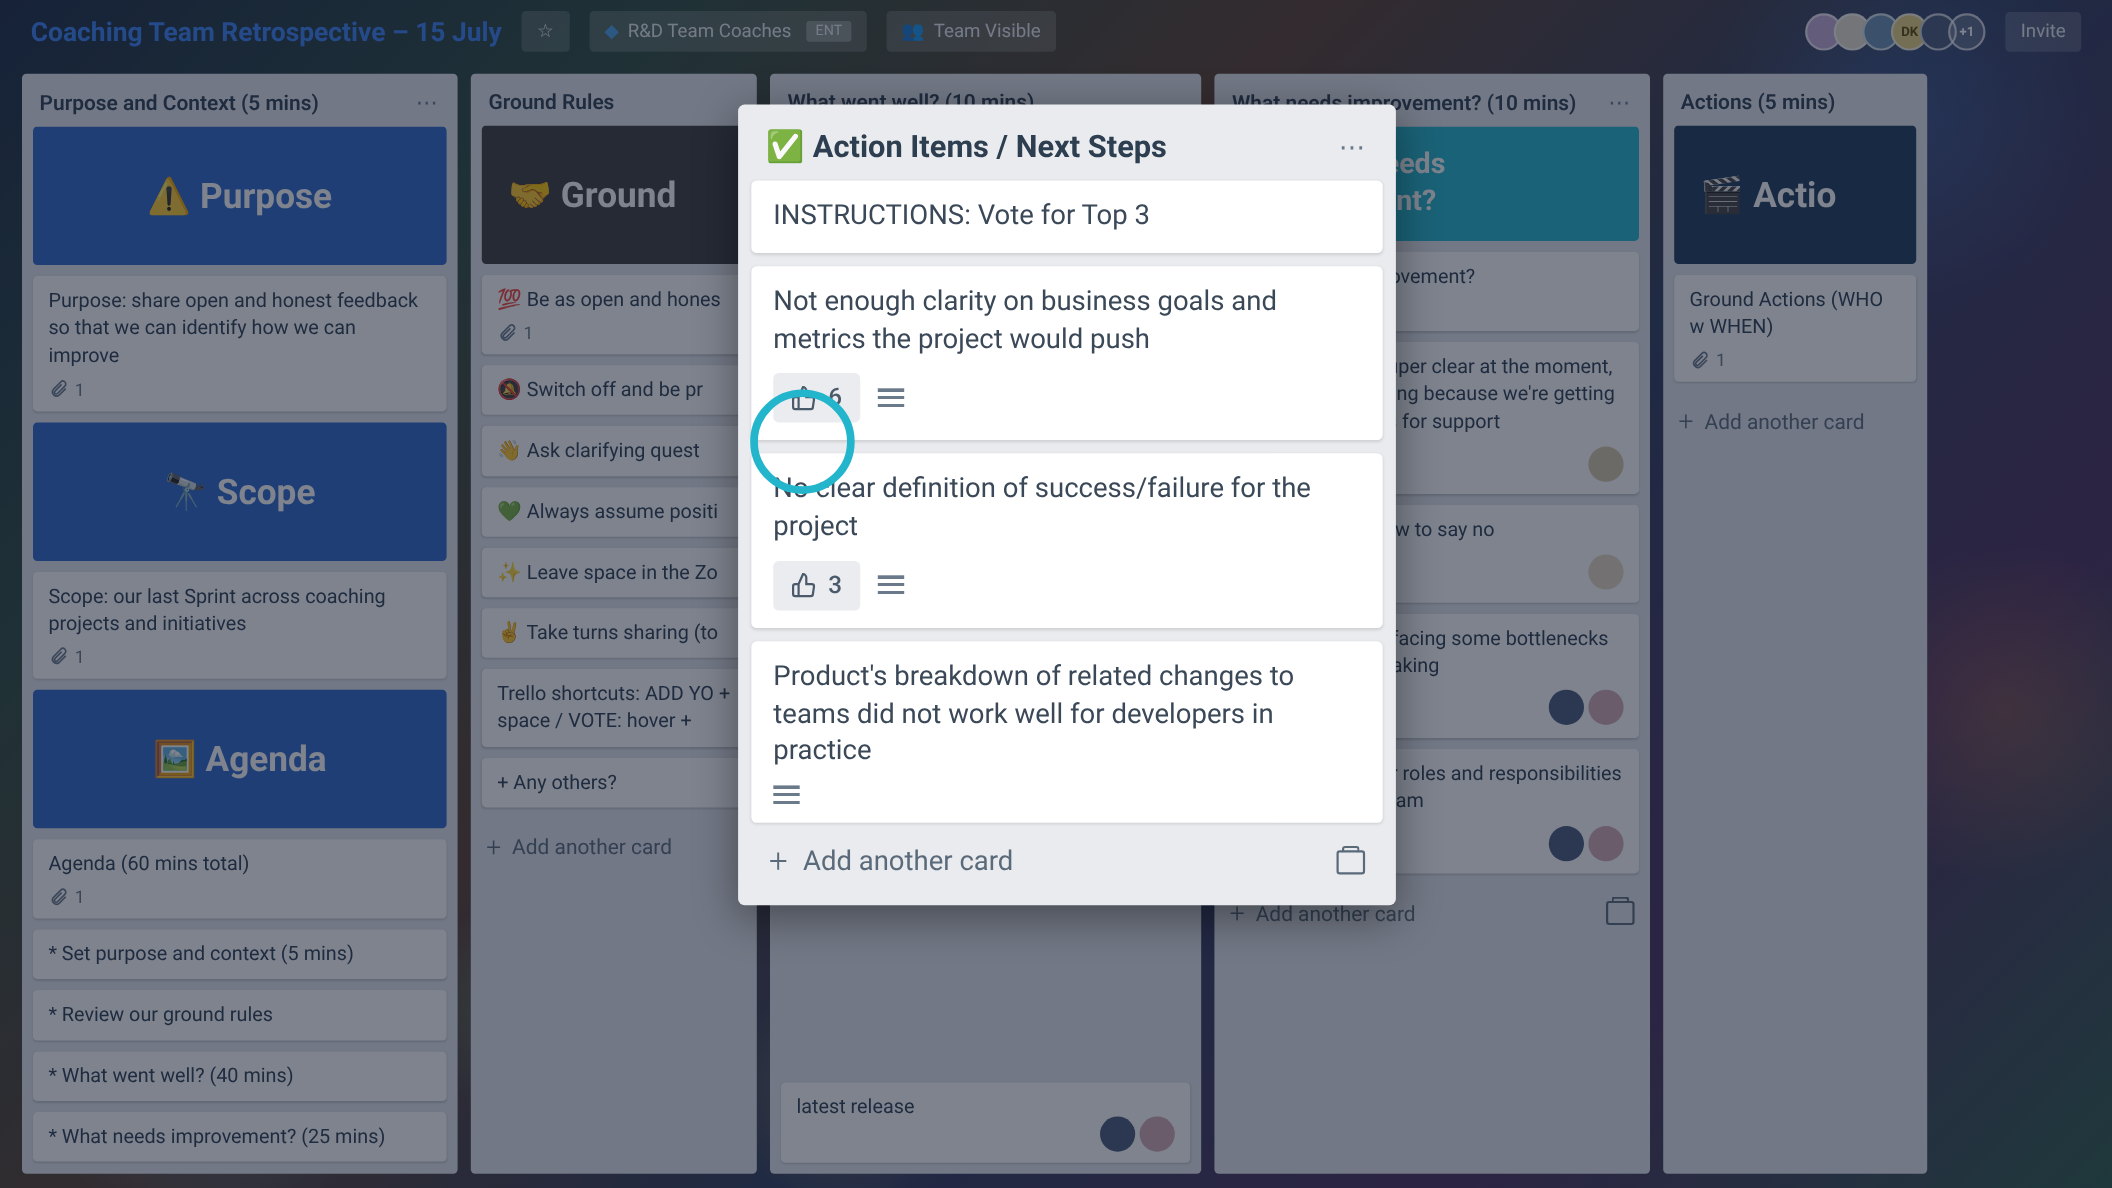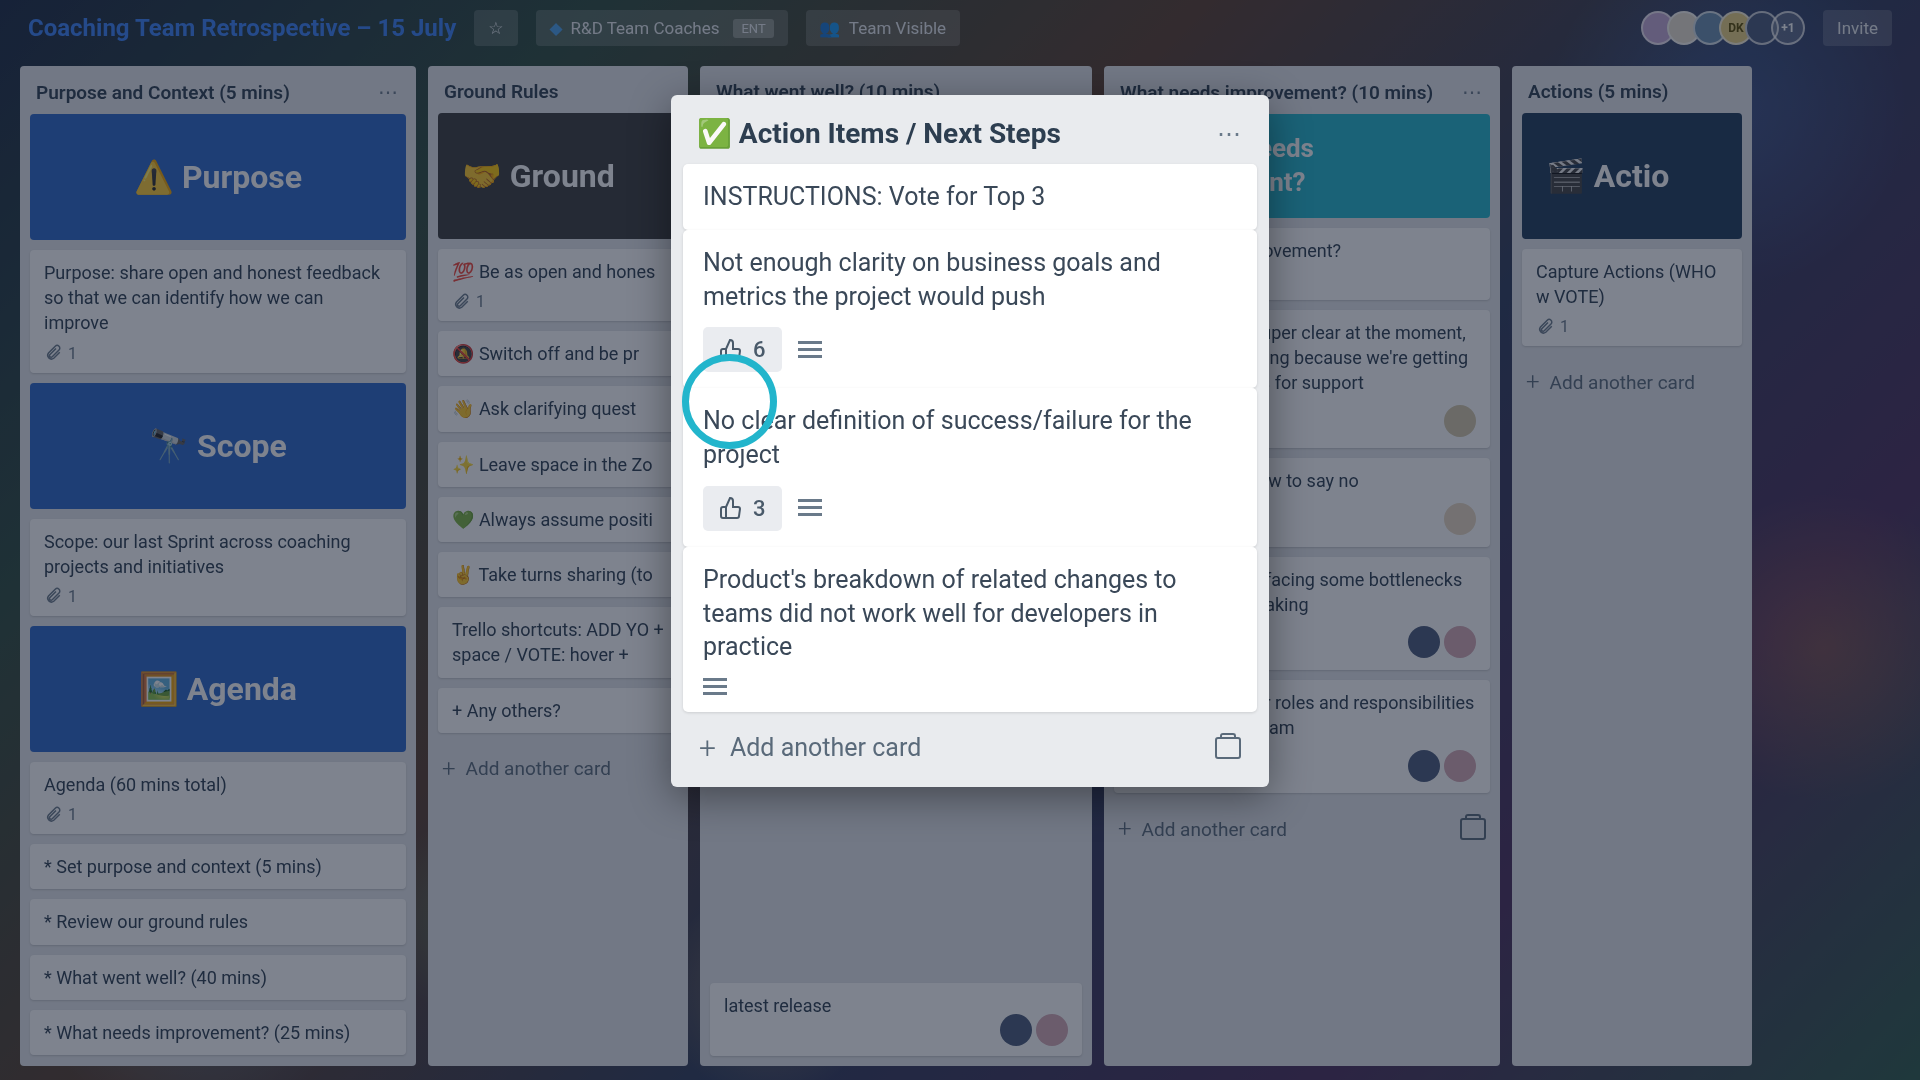--- a/index.html
+++ b/index.html
@@ -28,21 +28,21 @@
 .hc-blue { background: #2a66c8; } .hc-teal { background: #22b5cc; } .hc-dark { background: #3a3a3a; } .hc-dkblue { background: #1e3a5a; }
 .add-card { padding: 12px 14px; color: #5a6a7a; font-size: 19px; display: flex; align-items: center; gap: 10px; cursor: pointer; }
 .vote-badge { background: #eaecf0; border-radius: 4px; padding: 6px 12px; display: inline-flex; align-items: center; gap: 8px; font-size: 19px; color: #4a5a6a; }
 .card-avatars { display: flex; justify-content: flex-end; gap: 4px; margin-top: -4px; }
 .sm-av { width: 32px; height: 32px; border-radius: 50%; }
 
 
 .popup { position: absolute; left: 671px; top: 95px; width: 598px; background: #e9ebee; border-radius: 6px; z-index: 100; box-shadow: 0 10px 40px rgba(0,0,0,0.4); padding: 12px; }
 .popup-header { display: flex; justify-content: space-between; align-items: center; padding: 10px 14px 14px; }
 .popup-title { font-size: 28px; font-weight: 700; color: #2d3e50; }
-.popup-cards { display: flex; flex-direction: column; }
+.popup-cards { display: flex; flex-direction: column; gap: 12px; }
 .pcard { background: #fff; border-radius: 5px; padding: 16px 20px; box-shadow: 0 1px 3px rgba(0,0,0,0.12); cursor: pointer; }
 .pcard-text { font-size: 25px; color: #3a4858; line-height: 1.35; }
 .pcard-meta { display: flex; align-items: center; gap: 16px; margin-top: 14px; }
 .pvote { background: #eaecf0; border-radius: 5px; padding: 10px 16px; display: inline-flex; align-items: center; gap: 10px; font-size: 22px; color: #4a5a6a; font-weight: 500; }
 .plines { width: 24px; height: 18px; background: repeating-linear-gradient(to bottom, #6a7a8a 0 3px, transparent 3px 7px); }
 .padd { padding: 18px 16px 10px; display: flex; align-items: center; justify-content: space-between; }
 .padd-left { display: flex; align-items: center; gap: 14px; font-size: 25px; color: #5a6a7a; cursor: pointer; }
 .template-icon { width: 26px; height: 22px; border: 2.5px solid #5a6a7a; border-radius: 3px; position: relative; }
 .template-icon::after { content: ''; position: absolute; top: -6px; left: 3px; right: 3px; height: 4px; border: 2.5px solid #5a6a7a; border-bottom: none; border-radius: 3px 3px 0 0; }
 
@@ -158,24 +158,24 @@
             </span>
           </div>
         </div>
       <div class="card">
           <div class="card-text">🔕 Switch off and be pr</div>
         </div>
       <div class="card">
           <div class="card-text">👋 Ask clarifying quest</div>
         </div>
       <div class="card">
+          <div class="card-text">💚 Always assume positi</div>
+        </div>
+      <div class="card">
           <div class="card-text">✨ Leave space in the Zo</div>
-        </div>
-      <div class="card">
-          <div class="card-text">💚 Always assume positi</div>
         </div>
       <div class="card">
           <div class="card-text">✌️ Take turns sharing (to</div>
         </div>
       <div class="card">
           <div class="card-text">Trello shortcuts: ADD YO + space / VOTE: hover +</div>
         </div>
       <div class="card">
           <div class="card-text">+ Any others?</div>
         </div>
@@ -290,21 +290,21 @@
       </div>
   </div>
 
   <div class="list" style="width:240px">
     <div class="list-header">
         <div class="list-title">Actions (5 mins)</div>
       </div>
     <div class="list-content">
       <div class="header-card hc-dkblue" style="text-align:left;padding-left:24px"><span>🎬</span> <span>Actio</span></div>
       <div class="card">
-          <div class="card-text">Capture Actions (WHO w VOTE)</div>
+          <div class="card-text">Ground Actions (WHO w WHEN)</div>
           <div class="card-meta">
             <span class="meta-item">
               <svg class="icon-svg" viewBox="0 0 24 24" fill="none" stroke="currentColor" stroke-width="2">
                 <path d="M21 11l-8 8a5 5 0 01-7-7l9-9a3.5 3.5 0 015 5l-9 9a2 2 0 01-3-3l8-8"></path>
               </svg>
               <span>1</span>
             </span>
           </div>
         </div>
     </div>

